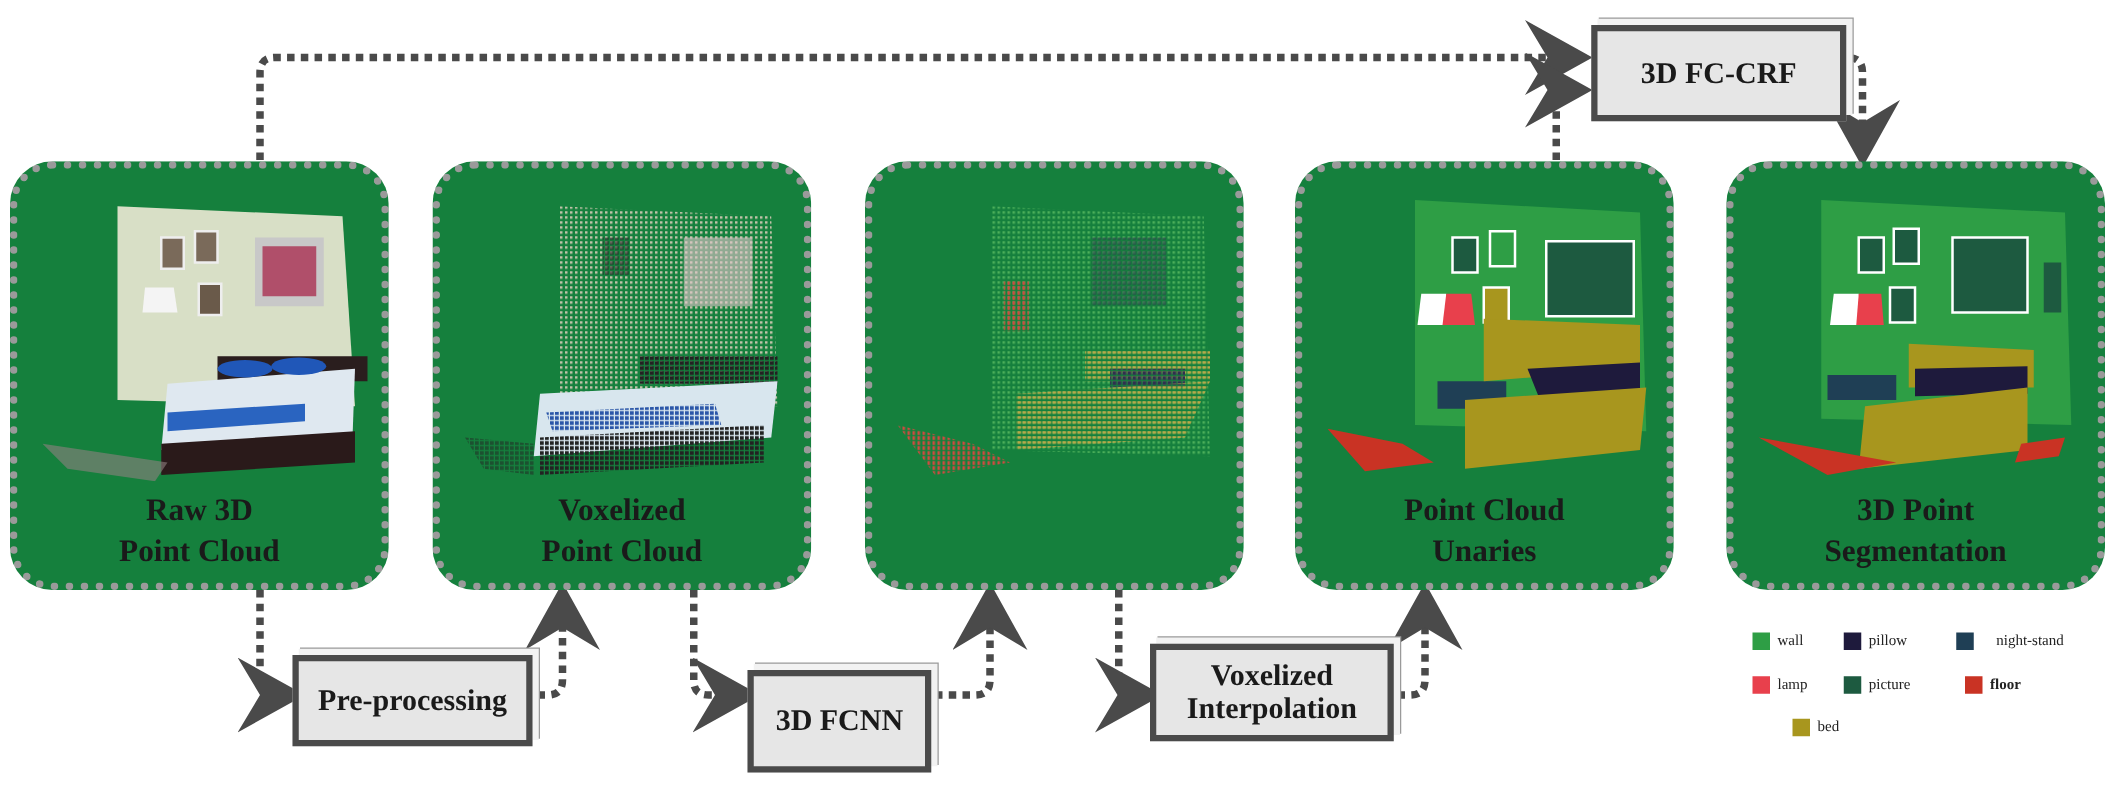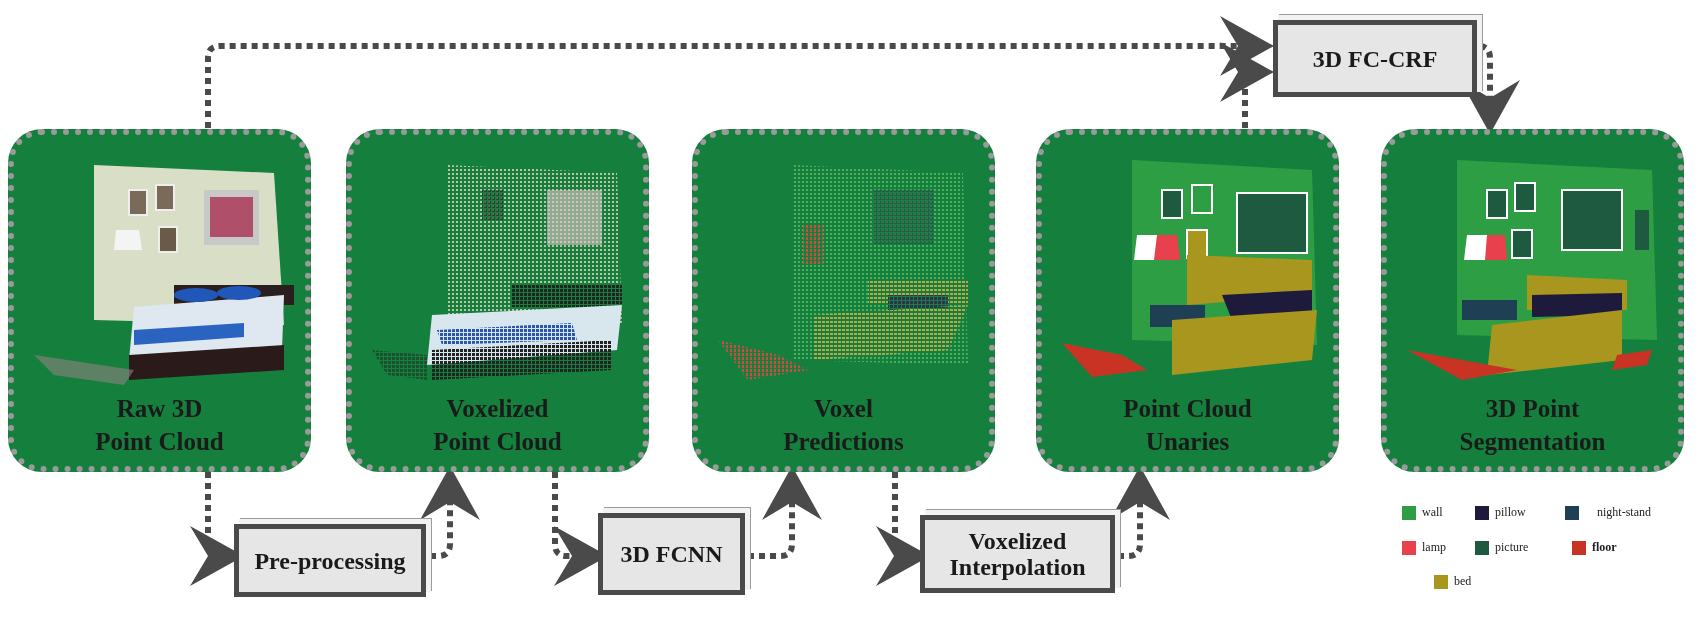--- a/index.html
+++ b/index.html
@@ -121,24 +121,20 @@
           </pattern>
       </defs>
       <polygon points="75,20 245,28 250,220 75,215" fill="url(#vg)"></polygon>
       <rect x="155" y="45" width="60" height="55" fill="url(#vk)" opacity="0.5"></rect>
       <rect x="85" y="80" width="20" height="40" fill="url(#vr)"></rect>
       <rect x="150" y="135" width="100" height="25" fill="url(#vy)"></rect>
       <rect x="170" y="150" width="60" height="15" fill="url(#vk)"></rect>
       <polygon points="95,170 250,160 230,205 95,215" fill="url(#vy)"></polygon>
       <polygon points="0,195 60,210 90,225 30,235" fill="url(#vr)"></polygon>
     </svg>
-    <div class="panel-label">
-      <div>Voxel</div>
-      <div>Predictions</div>
-    </div>
   </div>
 
   <div class="panel" style="left:1036px;">
     <svg class="scene" viewBox="0 0 262 240">
       <polygon points="70,15 250,25 255,200 70,195" fill="#2e9e45"></polygon>
       <rect x="100" y="45" width="20" height="28" fill="#1d5a40" stroke="#fff" stroke-width="2"></rect>
       <rect x="130" y="40" width="20" height="28" fill="#2e9e45" stroke="#fff" stroke-width="2"></rect>
       <rect x="125" y="85" width="20" height="28" fill="#a8961e" stroke="#fff" stroke-width="2"></rect>
       <rect x="175" y="48" width="70" height="60" fill="#1d5a40" stroke="#fff" stroke-width="2"></rect>
       <polygon points="75,90 95,90 98,115 72,115" fill="#fff"></polygon>
@@ -174,21 +170,21 @@
     </svg>
     <div class="panel-label">
       <div>3D Point</div>
       <div>Segmentation</div>
     </div>
   </div>
 
   <div class="module" style="left:234px; top:524px; width:192px; height:73px;">
     <span>Pre-processing</span>
   </div>
-  <div class="module" style="left:598px; top:513px; width:147px; height:82px;">
+  <div class="module" style="left:598px; top:536px; width:147px; height:82px;">
     <span>3D FCNN</span>
   </div>
   <div class="module" style="left:920px; top:515px; width:195px; height:78px;">
     <div>
       <div>Voxelized</div>
       <div>Interpolation</div>
     </div>
   </div>
   <div class="module" style="left:1273px; top:20px; width:204px; height:77px;">
     <span>3D FC-CRF</span>

